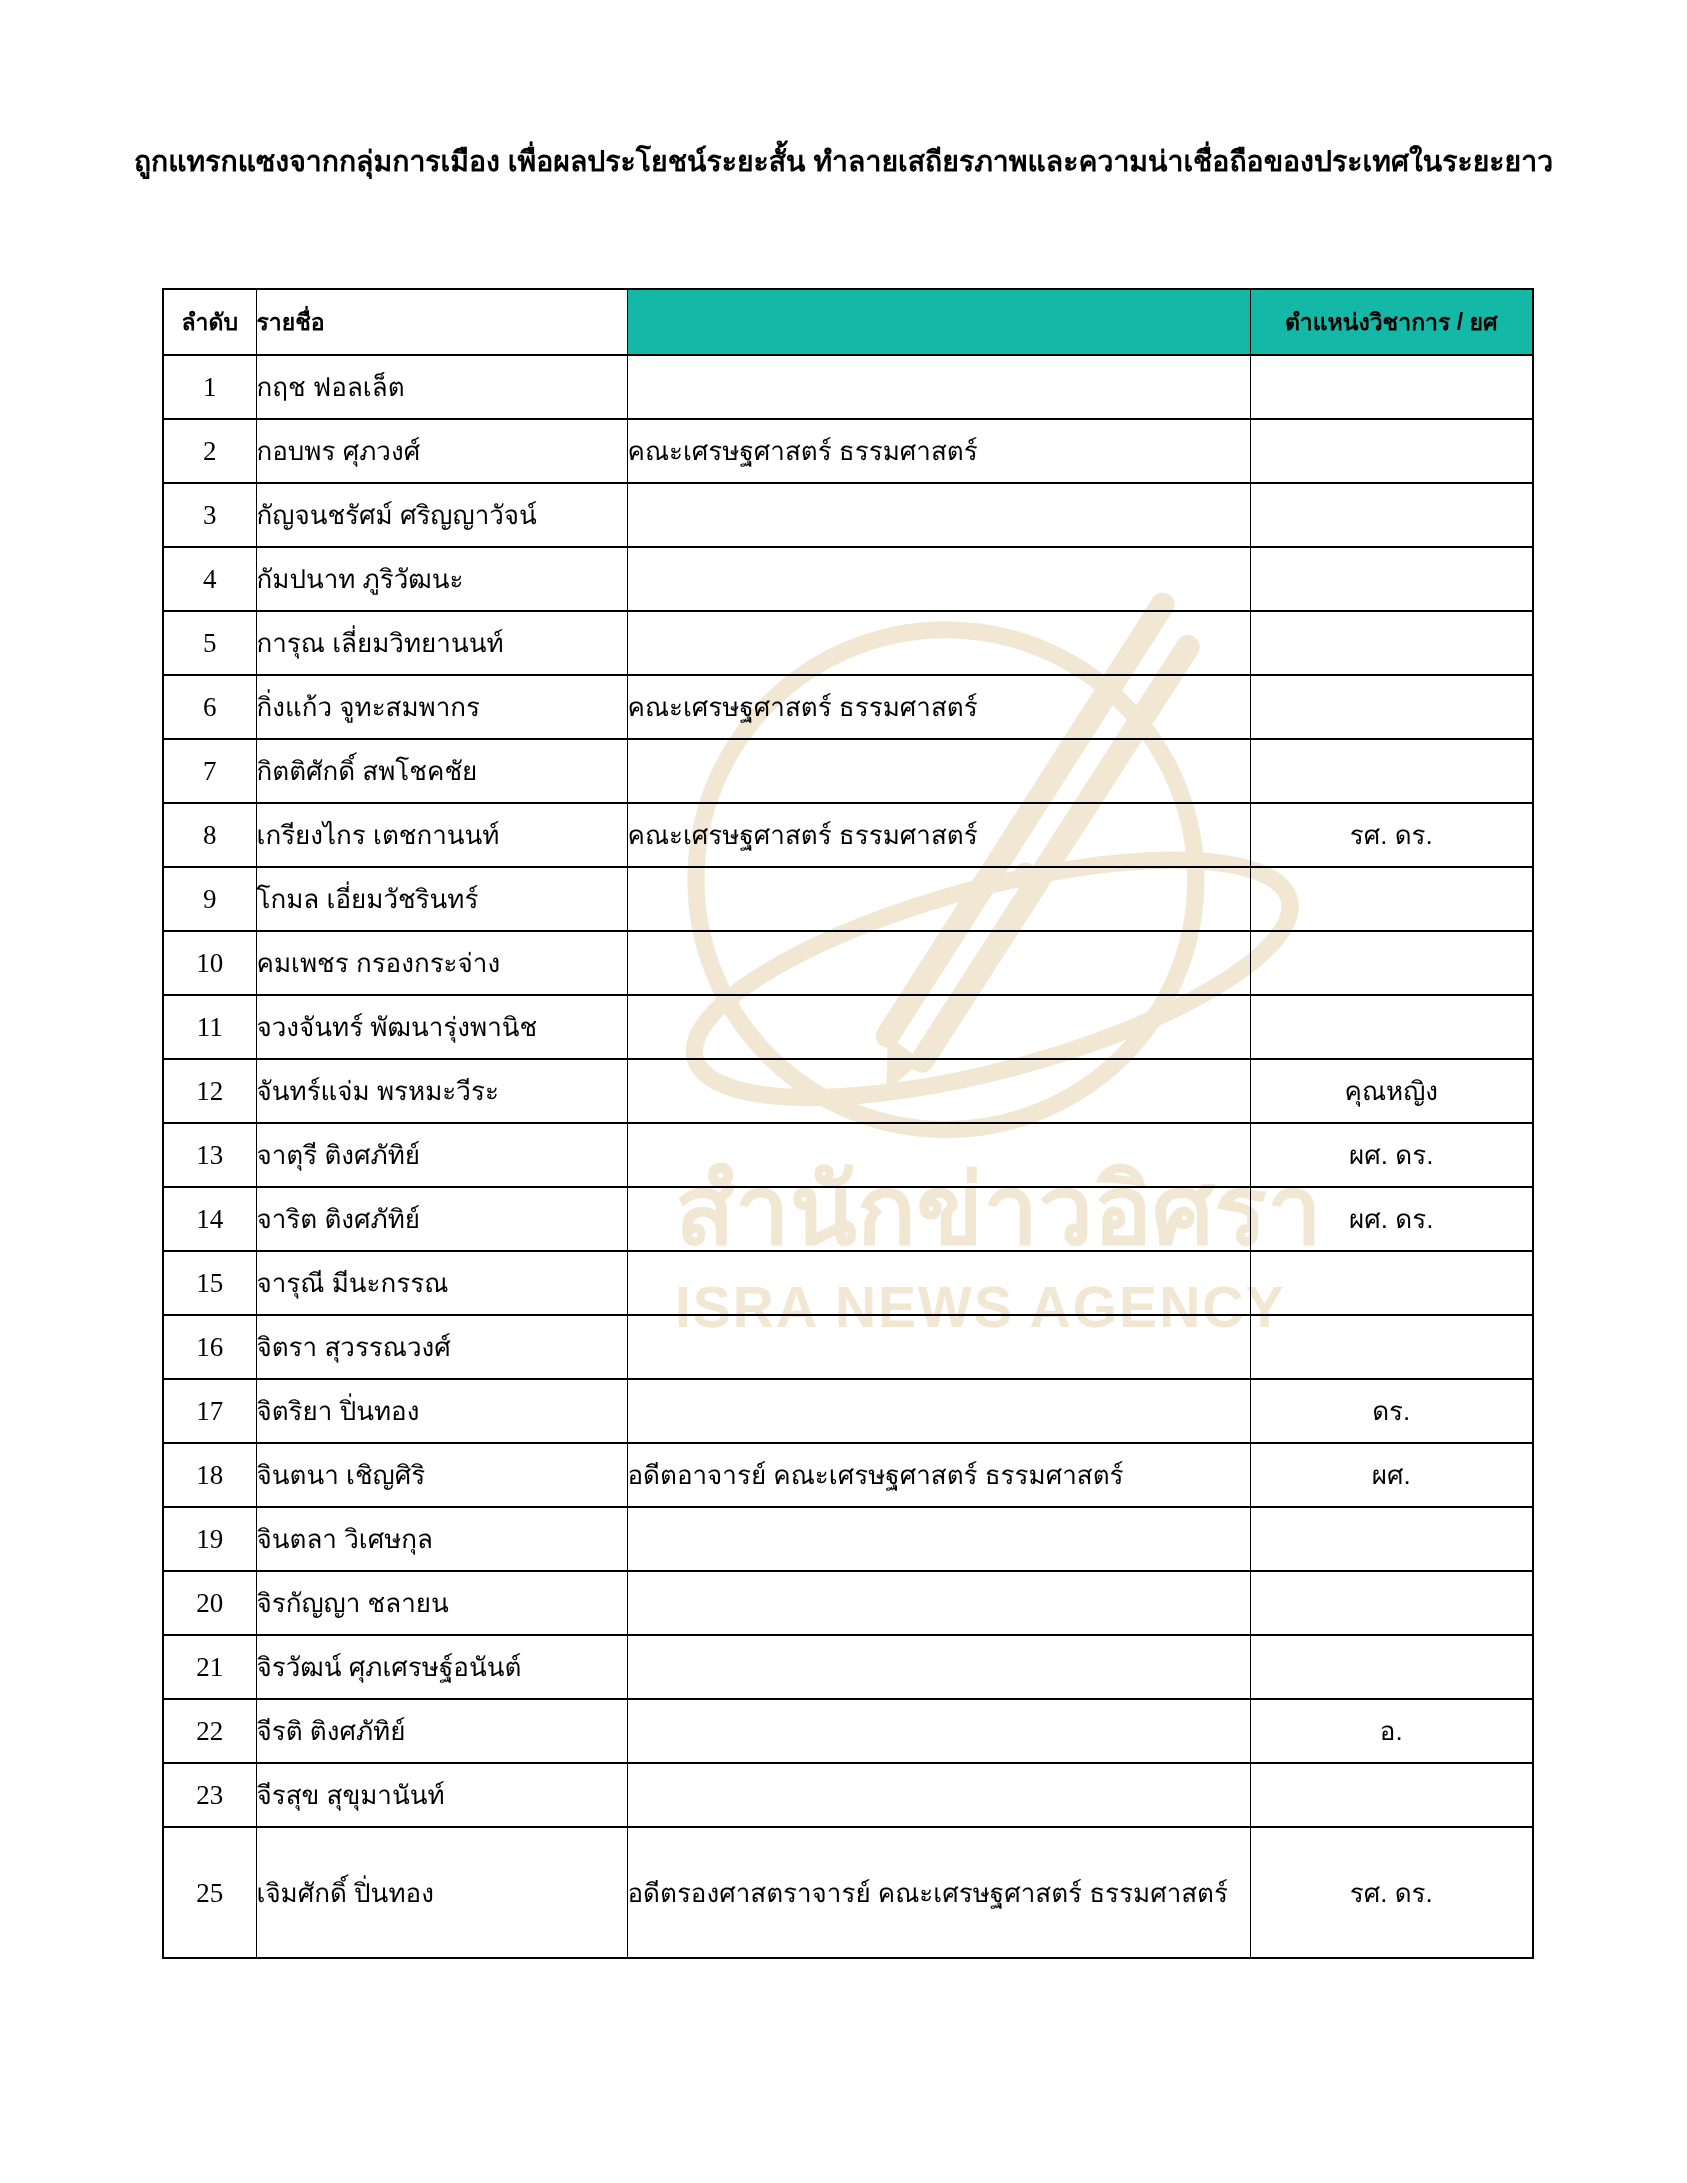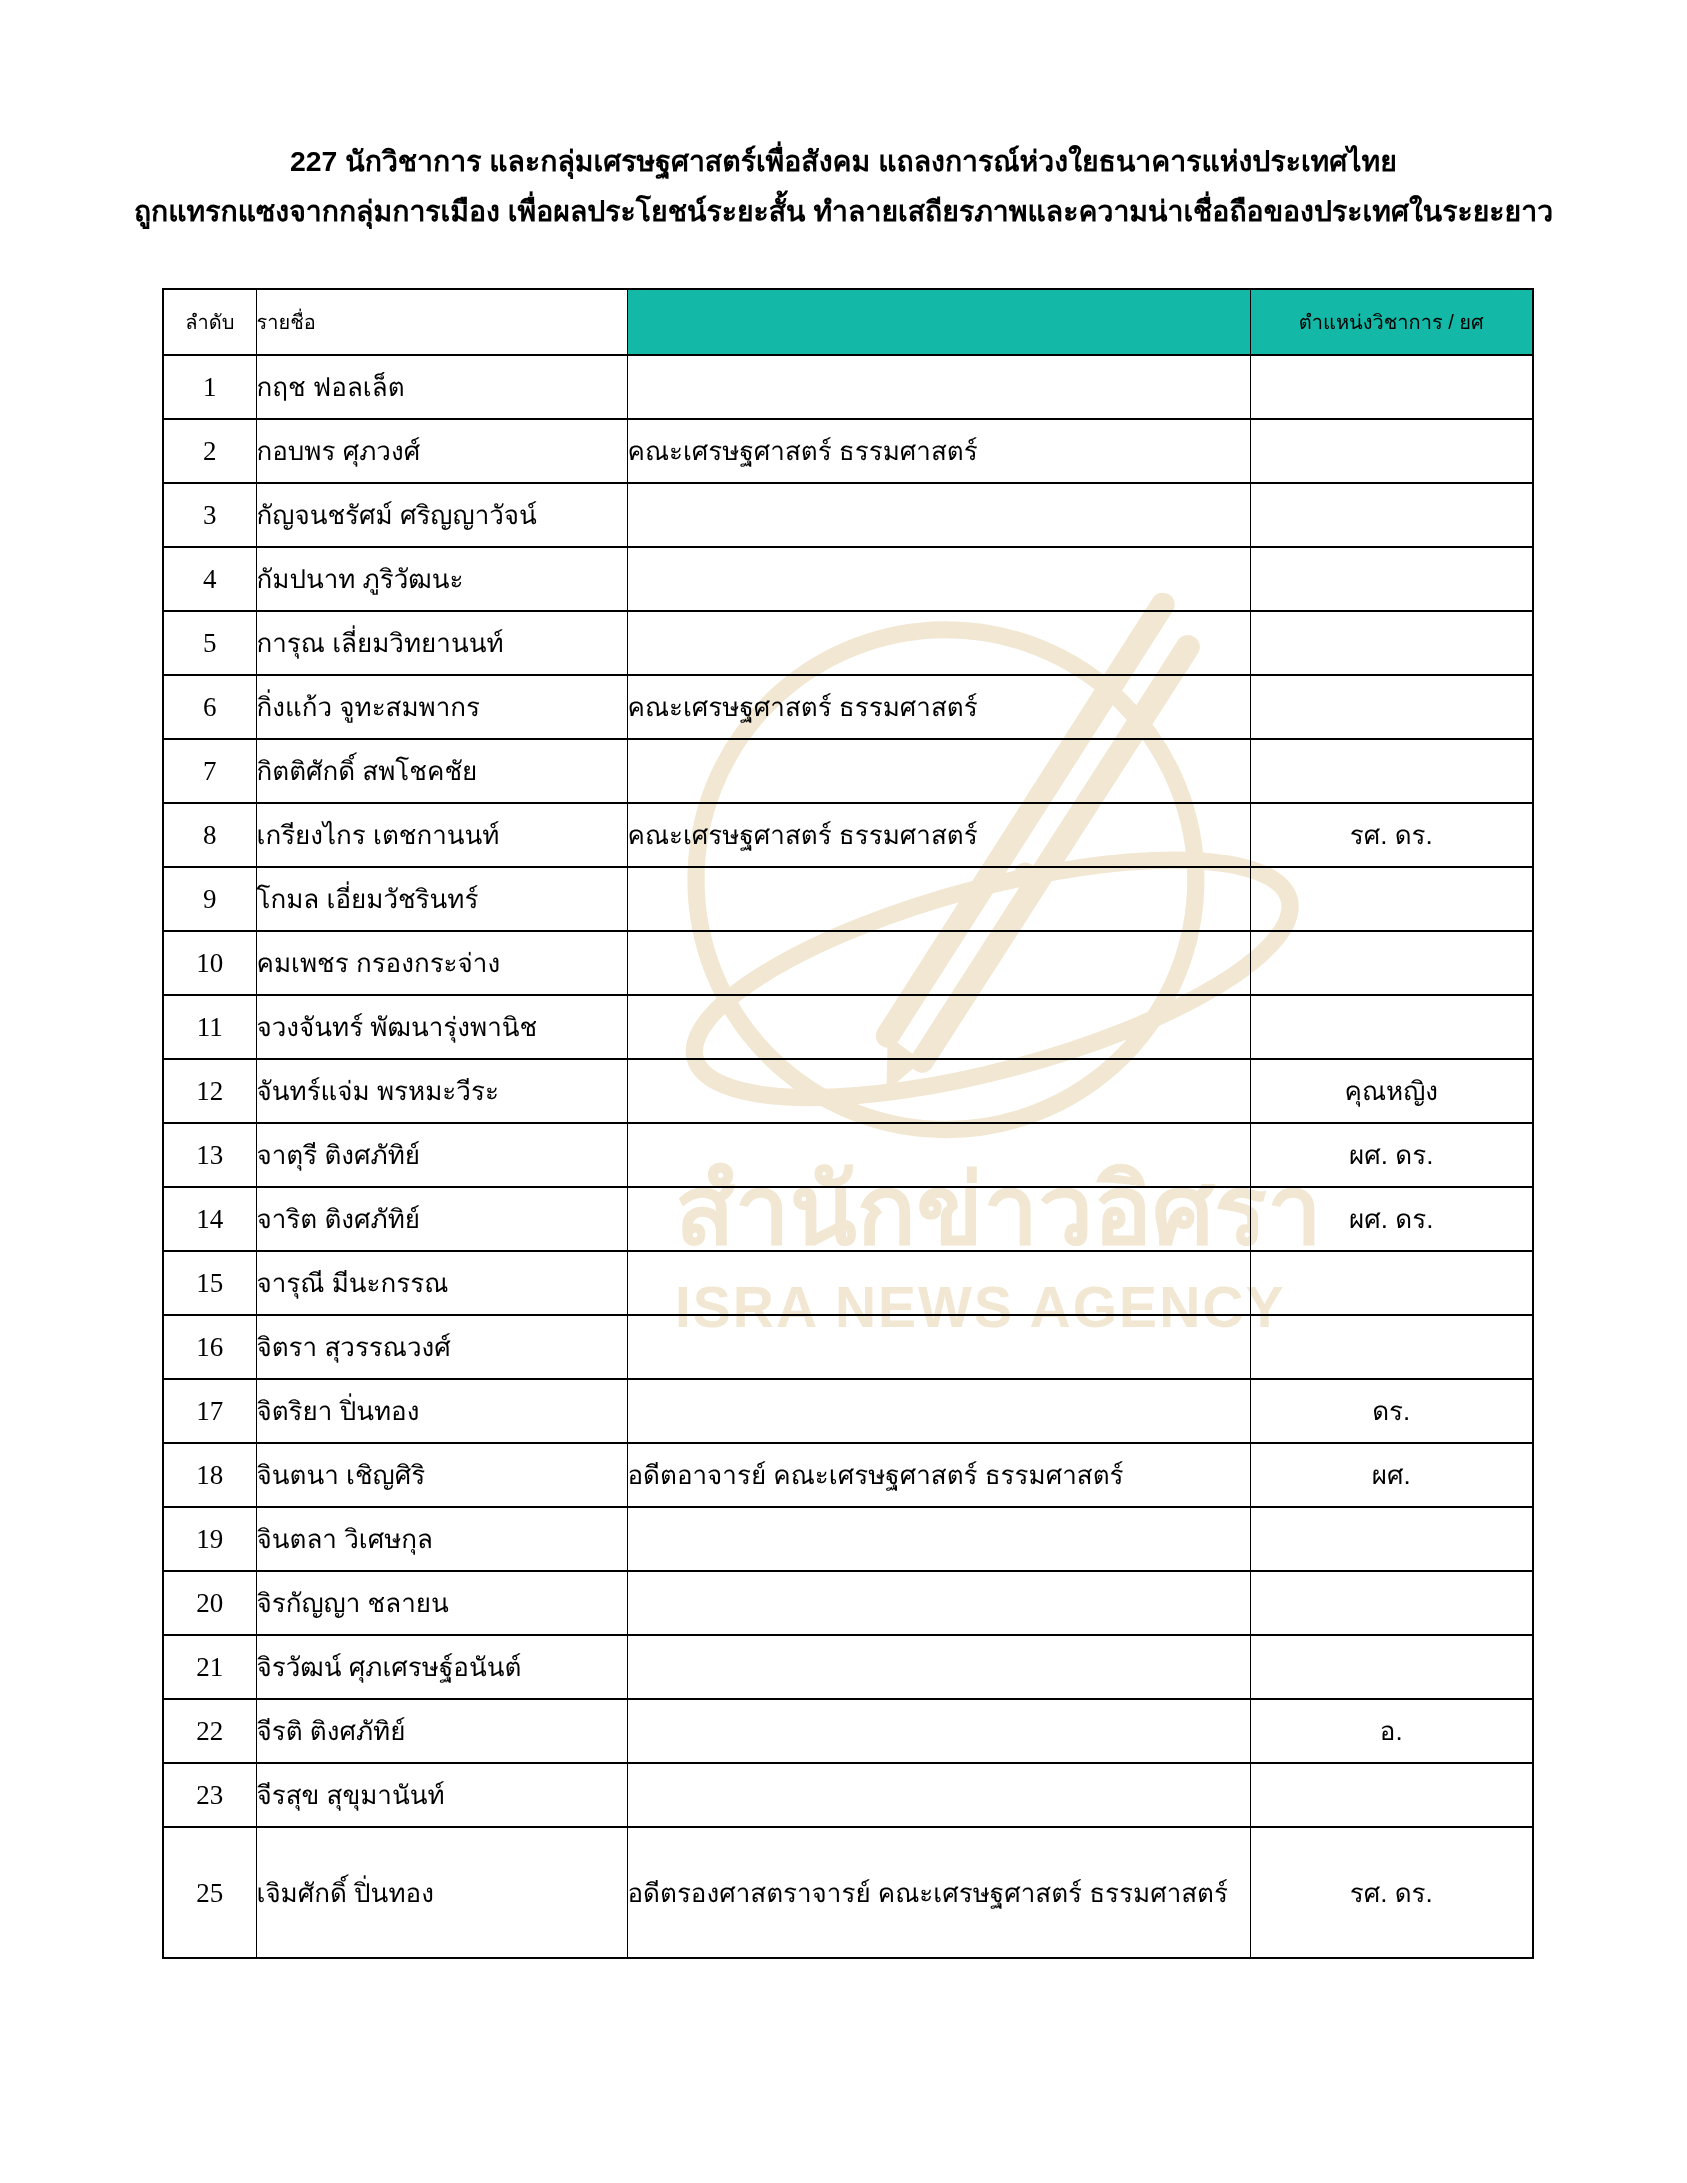--- a/index.html
+++ b/index.html
@@ -52,21 +52,21 @@
     border-bottom-width:2.6px;
     padding:0;
     vertical-align:middle;
     overflow:hidden;
   }
   .doc-table{border:2.6px solid #000;}
   .doc-table thead tr{height:66px;}
   .doc-table tbody tr{height:64px;}
   .doc-table tbody tr:nth-child(24){height:131px;}
 
-  th{font-size:20px;font-weight:normal;text-align:center;}
+  th{font-size:23px;font-weight:bold;text-align:center;}
   th.shade{background:#14b8a6;}
   td{font-size:26px;line-height:2.0;}
 
   .c-no{width:93px;text-align:center;}
   td.c-no{font-family:"Liberation Serif","DejaVu Serif",serif;font-size:27px;}
   .c-name{width:371px;text-align:left;padding-left:17px;padding-right:6.6px;white-space:pre-line;}
   .c-aff{width:623px;text-align:left;padding-left:18.5px;padding-right:6.6px;}
   .c-pos{width:283px;text-align:center;}
 </style>
 </head>
@@ -88,21 +88,20 @@
 
       <path d="M352 686 L404 724 L350 770 Z" fill="#f2e7d2"></path>
 
       <circle cx="560" cy="440" r="16" fill="#f2e7d2"></circle>
     </svg>
     <div class="wm-thai">สำนักข่าวอิศรา</div>
     <div class="wm-latin">ISRA NEWS AGENCY</div>
   </div>
 
   <div class="doc-title">
-    <div>227 นักวิชาการ และกลุ่มเศรษฐศาสตร์เพื่อสังคม แถลงการณ์ห่วงใยธนาคารแห่งประเทศไทย</div>
     <div>ถูกแทรกแซงจากกลุ่มการเมือง เพื่อผลประโยชน์ระยะสั้น ทำลายเสถียรภาพและความน่าเชื่อถือของประเทศในระยะยาว</div>
   </div>
 
   <table class="doc-table">
     <colgroup>
       <col style="width:93px">
         <col style="width:371px">
         <col style="width:623px">
         <col style="width:283px">
     </colgroup>

